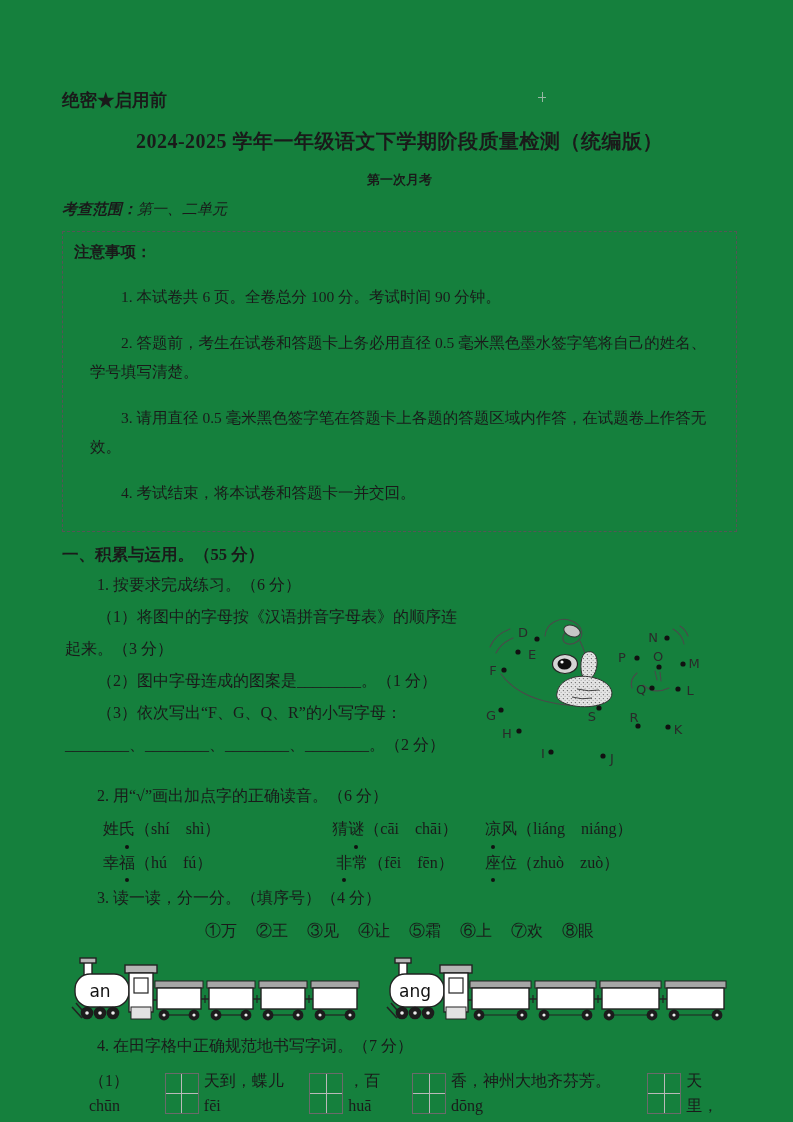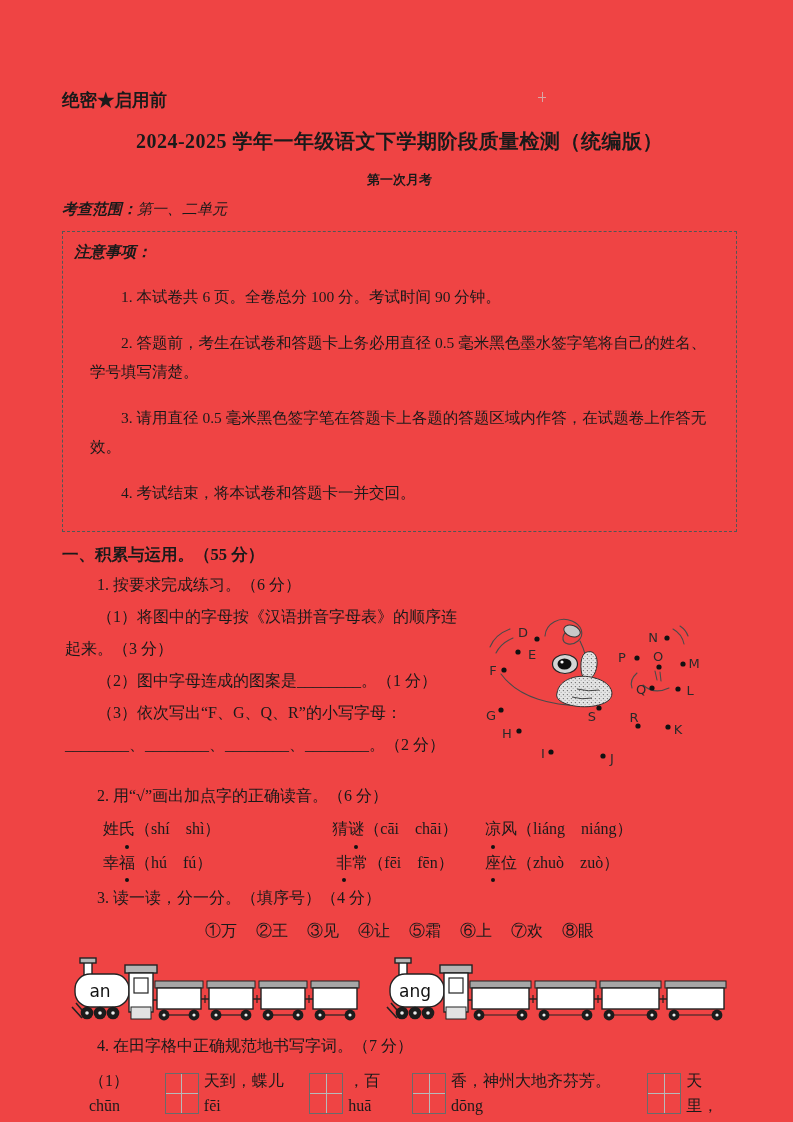--- a/index.html
+++ b/index.html
@@ -1,41 +1,41 @@
 <!DOCTYPE html>
 <html lang="zh"><head>
 <meta charset="utf-8">
 <style>
   html,body{margin:0;padding:0;background:#888;}
   .page{
     position:relative;
     width:793px;height:1122px;
     margin:0 auto;
-    background:#ef4444;
+    background:#15803d;
     color:#1a1a1a;
     font-family:"Liberation Serif","DejaVu Serif",serif;
     font-size:16px;
     box-sizing:border-box;
     padding:88px 56px 0 62px;
     overflow:hidden;
   }
   .artifact{position:absolute;top:92px;left:538px;width:8px;height:10px;
     background:
       linear-gradient(#cfcfcf,#cfcfcf) 50% 0/1px 100% no-repeat,
       linear-gradient(#cfcfcf,#cfcfcf) 0 50%/100% 1px no-repeat;
     opacity:.7;}
   .classification{font-weight:bold;font-size:17.5px;}
   .title{text-align:center;font-weight:bold;font-size:20px;margin-top:16px;letter-spacing:.5px;}
   .subtitle{text-align:center;font-weight:bold;font-size:13px;margin-top:16px;}
   .scope{text-align:left;font-size:15px;margin-top:11px;}
   .scope .lbl{font-weight:bold;font-style:italic;}
   .scope .val{font-style:italic;}
   .notice{border:1px dashed #555;margin-top:12px;padding:5px 11px 8px 11px;
     font-size:15.5px;line-height:1.9;}
-  .notice .ntitle{font-weight:bold;font-style:italic;}
+  .notice .ntitle{font-weight:bold;}
   .notice p{margin:16px;text-indent:2em;}
   .sec-heading{font-weight:bold;font-size:16.5px;margin-top:12px;}
   .q p{margin:0;line-height:2.0;text-indent:2em;}
   .q{margin:3px;}
   
   .puzzle{float:right;width:252px;height:168px;margin:4px 0 4px 10px;}
   .puzzle svg{display:block;width:100%;height:100%;}
   
   .q2row{display:flex;padding-left:38px;line-height:2.1;}
   .q2row .it{flex:none;}

